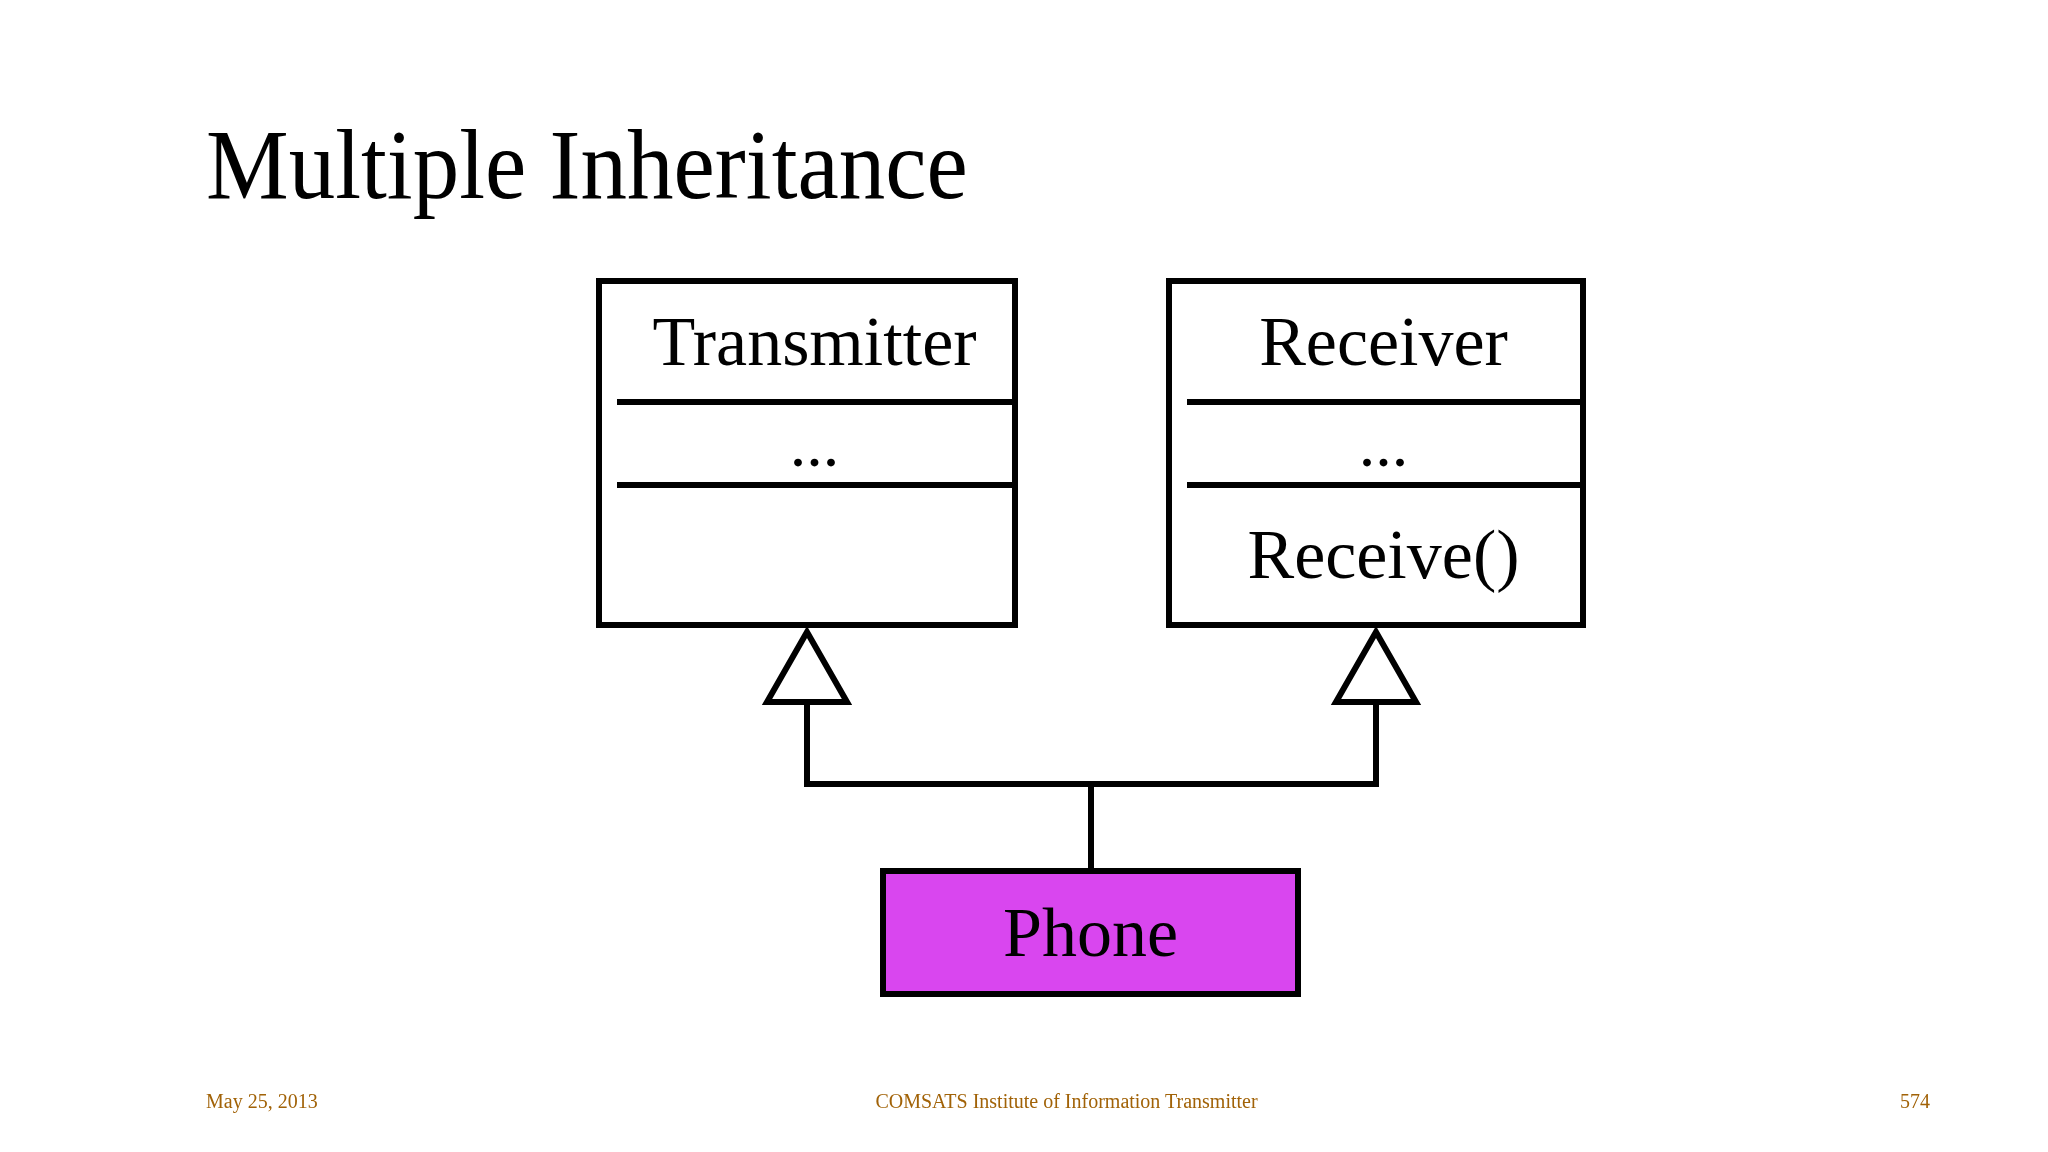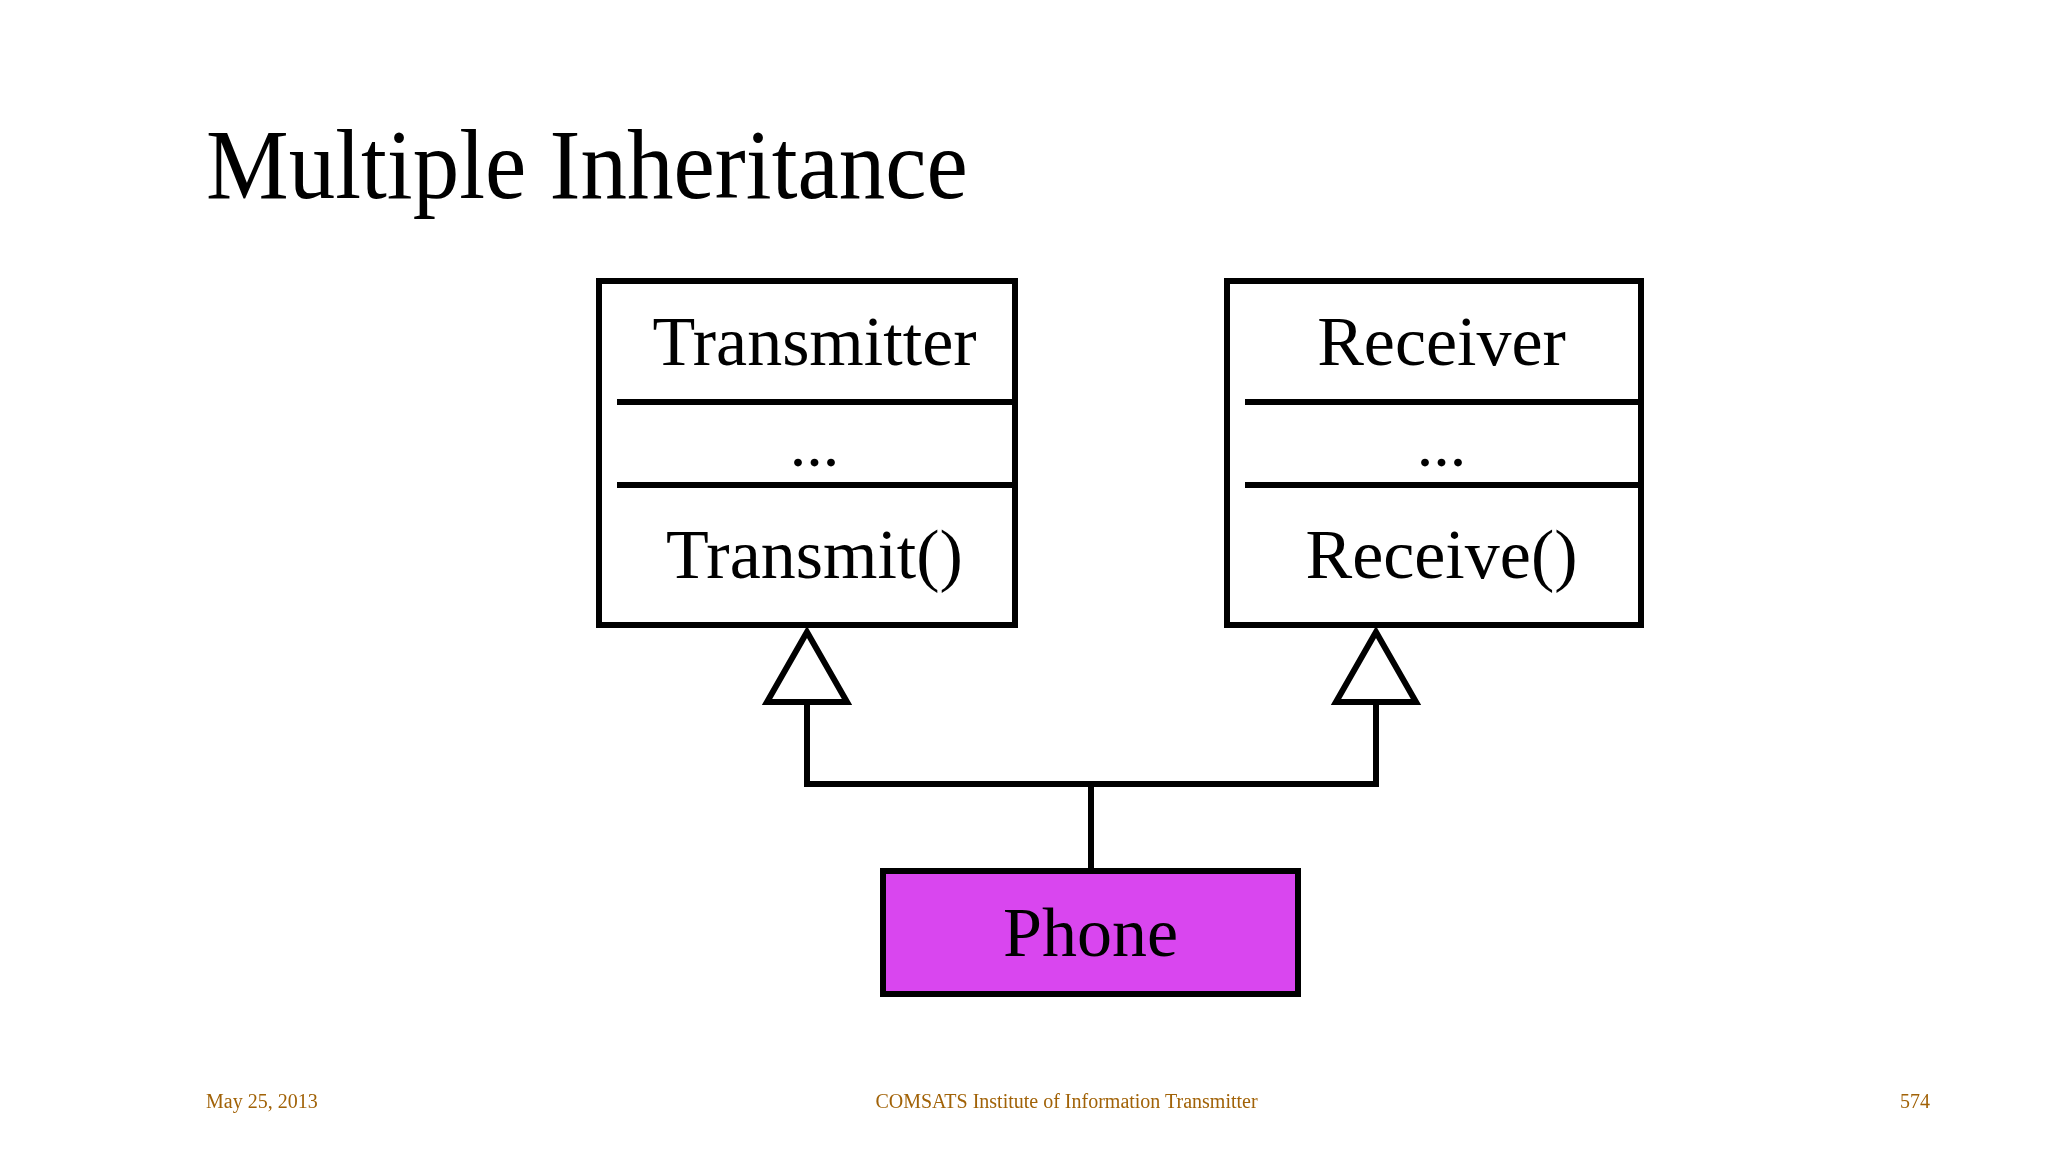--- a/index.html
+++ b/index.html
@@ -28,21 +28,21 @@
   .class-box {
     position: absolute;
     box-sizing: border-box;
     border: 6px solid #000000;
     background: #ffffff;
     display: flex;
     flex-direction: column;
     padding-left: 15px;
   }
   .box-transmitter { left: 548px; top: 278px; width: 422px; height: 350px; }
-  .box-receiver    { left: 1176px; top: 278px; width: 420px; height: 350px; }
+  .box-receiver    { left: 1118px; top: 278px; width: 420px; height: 350px; }
   .compartment {
     box-sizing: border-box;
     display: flex;
     align-items: center;
     justify-content: center;
     font-size: 70px;
     line-height: 1;
     white-space: nowrap;
   }
   .comp-name { height: 121px; border-bottom: 6px solid #000000; }
@@ -94,21 +94,20 @@
 
     <path d="M1043,784 L1043,872" stroke="#000000" stroke-width="6" fill="none"></path>
 
     <polygon points="759,632 719,702 799,702" fill="#ffffff" stroke="#000000" stroke-width="6" stroke-linejoin="miter"></polygon>
     <polygon points="1328,632 1288,702 1368,702" fill="#ffffff" stroke="#000000" stroke-width="6" stroke-linejoin="miter"></polygon>
   </svg>
 
   <div class="class-box box-transmitter">
     <div class="compartment comp-name">Transmitter</div>
     <div class="compartment comp-attrs">...</div>
-    <div class="compartment comp-ops">Transmit()</div>
   </div>
 
   <div class="class-box box-receiver">
     <div class="compartment comp-name">Receiver</div>
     <div class="compartment comp-attrs">...</div>
     <div class="compartment comp-ops">Receive()</div>
   </div>
 
   <div class="phone-box">
     <span>Phone</span>

